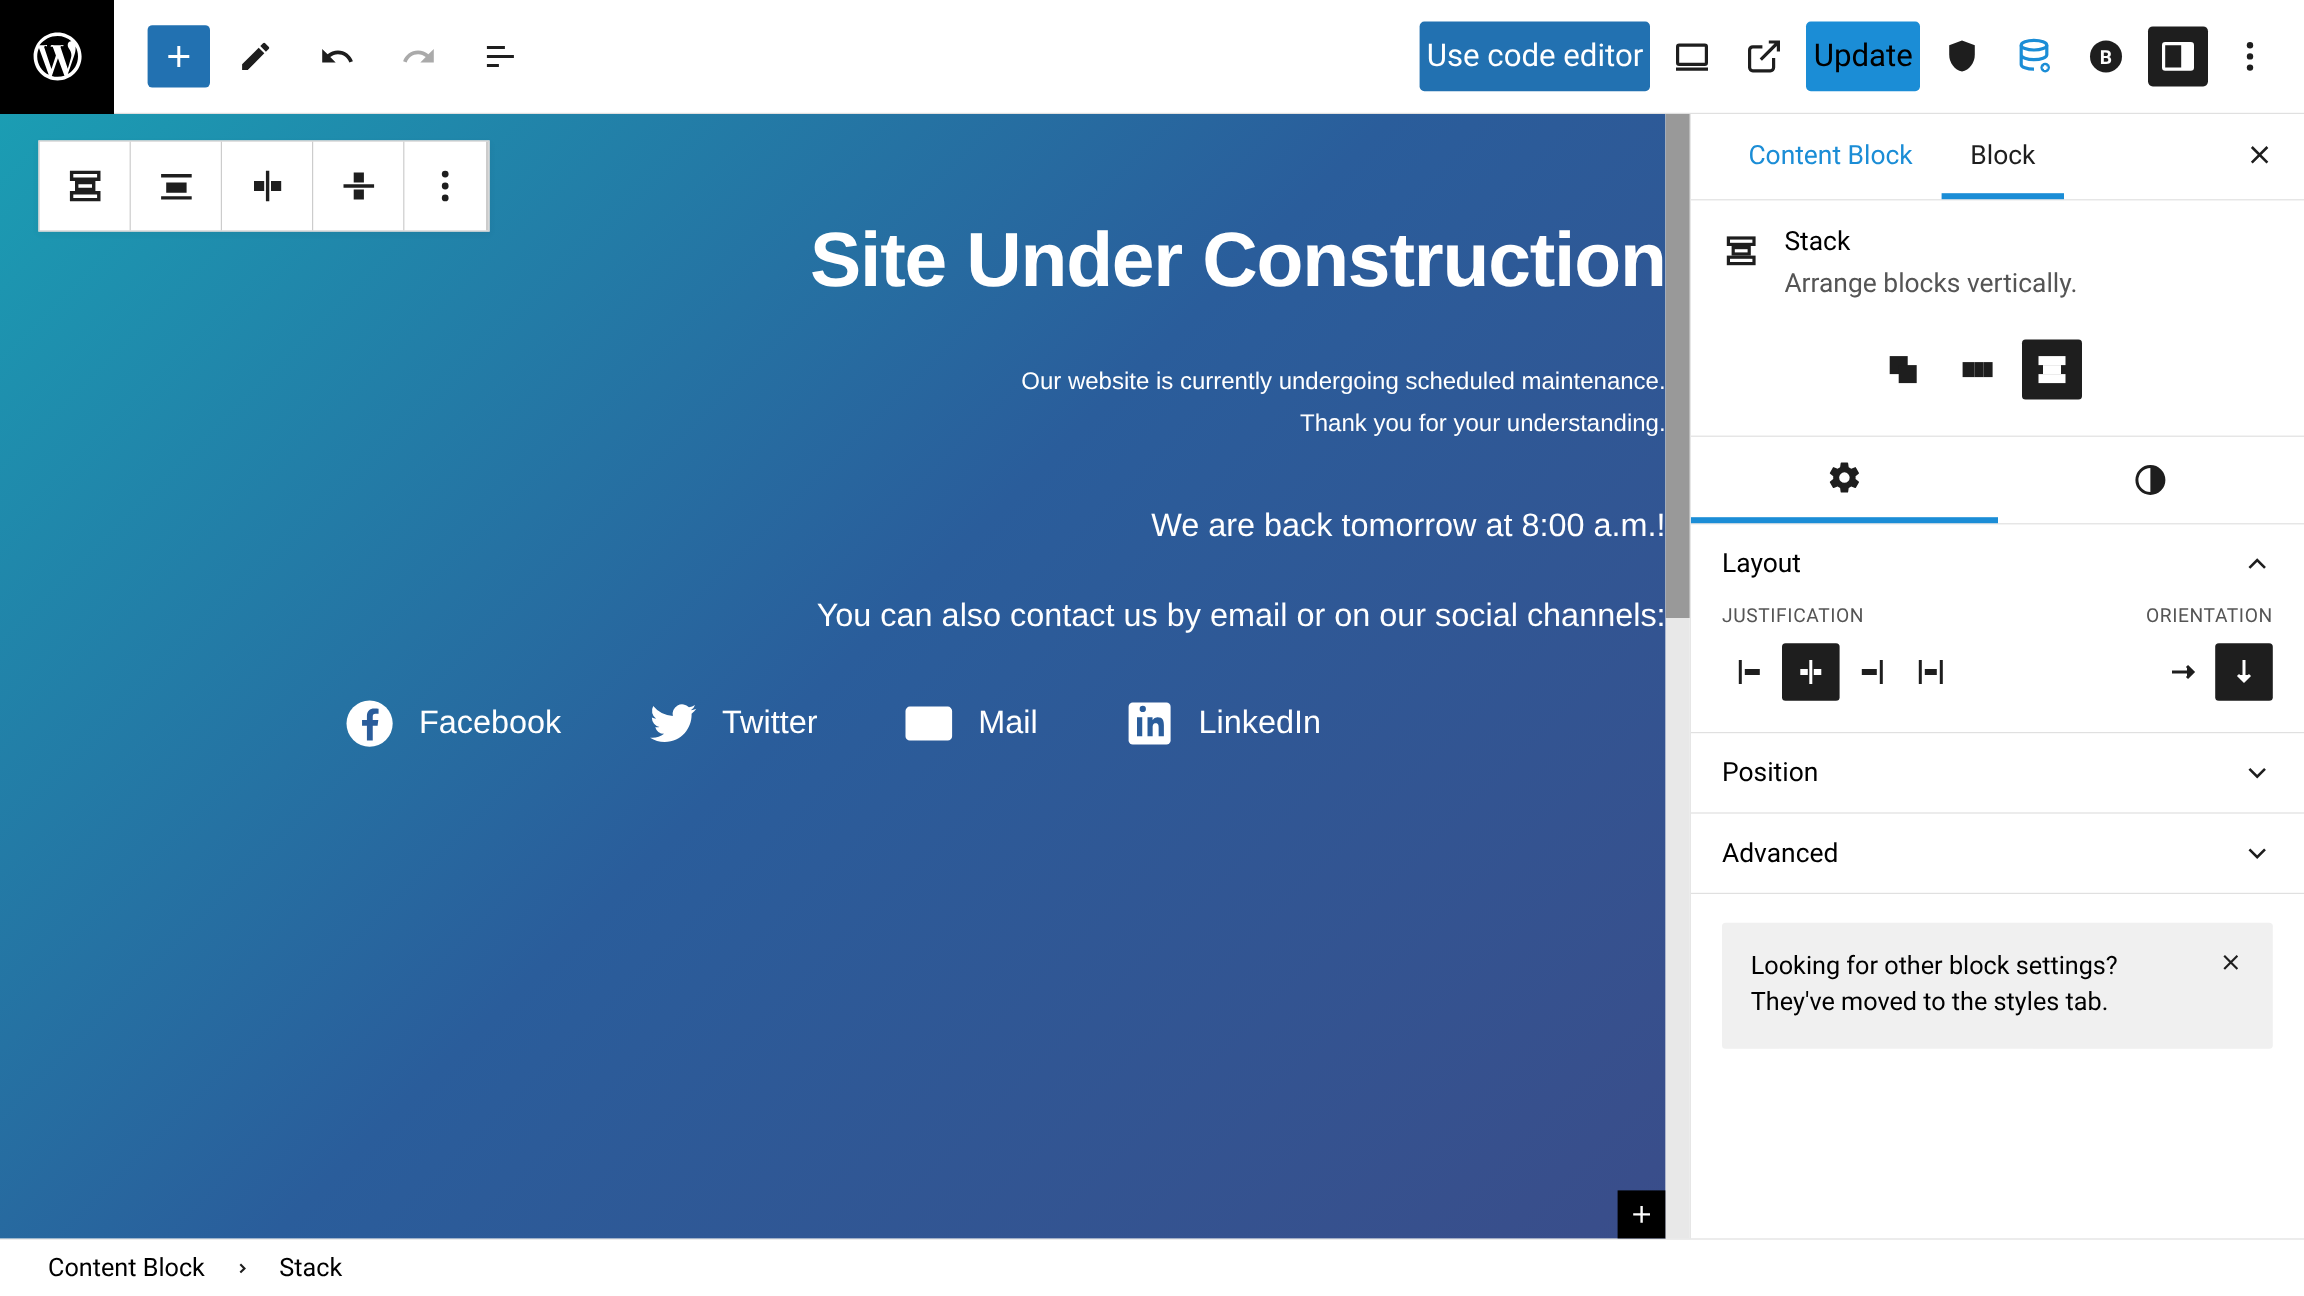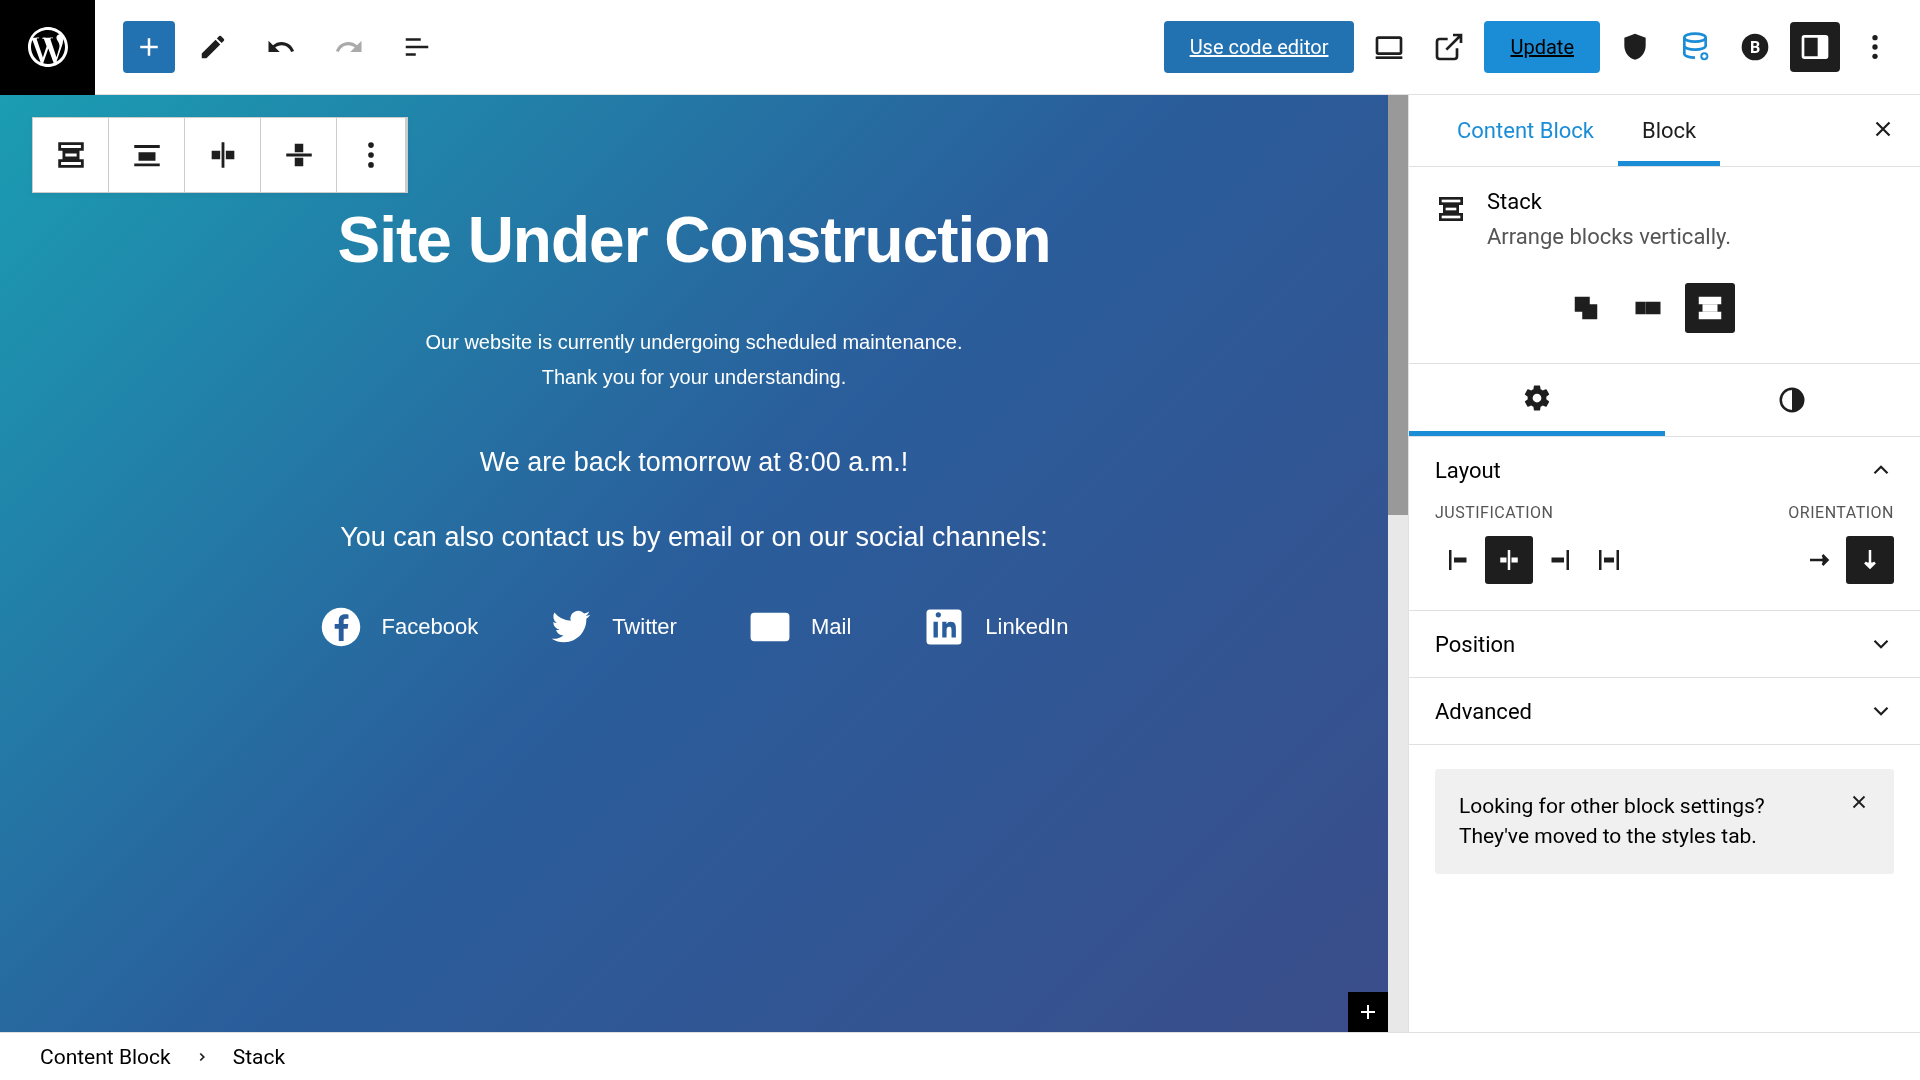--- a/index.html
+++ b/index.html
@@ -9,21 +9,21 @@
 .top-bar { height: 95px; display: flex; align-items: center; border-bottom: 1px solid #e0e0e0; }
 .wp-logo { width: 95px; height: 95px; background: #000; display: flex; align-items: center; justify-content: center; }
 .wp-logo svg { width: 48px; height: 48px; fill: #fff; }
 .top-left { display: flex; align-items: center; gap: 8px; padding-left: 28px; }
 .btn-add { width: 52px; height: 52px; background: #2271b1; display: flex; align-items: center; justify-content: center; border-radius: 4px; cursor: pointer; }
 .btn-add svg { width: 30px; height: 30px; fill: #fff; }
 .icon-btn { width: 60px; height: 60px; display: flex; align-items: center; justify-content: center; cursor: pointer; }
 .icon-btn svg { width: 30px; height: 30px; fill: #1e1e1e; }
 .icon-btn.disabled svg { fill: #aaa; }
 .top-right { margin-left: auto; display: flex; align-items: center; gap: 10px; padding-right: 20px; }
-.btn-text { padding: 14px 26px; border-radius: 4px; font-size: 20px; cursor: pointer; text-decoration: underline; }
+.btn-text { padding: 14px 6px; border-radius: 4px; font-size: 26px; cursor: pointer; }
 .btn-code { background: #2271b1; color: #fff; }
 .btn-update { background: #1b8dd6; color: #000000; }
 .top-icon { width: 50px; height: 50px; display: flex; align-items: center; justify-content: center; cursor: pointer; }
 .top-icon svg { width: 32px; height: 32px; }
 .top-icon.sidebar-active { background: #1e1e1e; border-radius: 4px; }
 .top-icon.sidebar-active svg { fill: #fff; }
 
 
 .main { display: flex; height: calc(100% - 95px - 48px); }
 .canvas-wrap { flex: 1; display: flex; position: relative; }
@@ -31,28 +31,28 @@
 .scrollbar-track { width: 20px; background: #e8e8e8; position: relative; }
 .scrollbar-thumb { position: absolute; top: 0; left: 0; right: 0; height: 420px; background: #999; }
 
 
 .block-toolbar { position: absolute; top: 22px; left: 32px; background: #fff; border: 1px solid #ccc; display: flex; height: 76px; box-shadow: 0 2px 6px rgba(0,0,0,0.05); }
 .bt-item { width: 76px; display: flex; align-items: center; justify-content: center; border-right: 1px solid #ccc; cursor: pointer; }
 .bt-item:last-child { border-right: 2px solid #ccc; width: 70px; }
 .bt-item svg { width: 34px; height: 34px; fill: #1e1e1e; }
 
 
-.content { text-align: center; color: #fff; padding-top: 108px; font-family: "Segoe UI", sans-serif; }
+.content { text-align: right; color: #fff; padding-top: 84px; font-family: "Segoe UI", sans-serif; }
 .content h1 { font-size: 64px; font-weight: 900; letter-spacing: -1px; margin-bottom: 48px; }
 .content p { font-size: 20px; font-weight: 500; line-height: 1.75; }
 .content .sub1 { margin-bottom: 44px; }
 .content .sub2 { font-size: 27px; margin-bottom: 28px; }
 .content .sub3 { font-size: 27px; margin-bottom: 32px; }
 .socials { display: flex; justify-content: center; gap: 72px; margin-top: 44px; }
-.social-item { display: flex; align-items: center; gap: 20px; font-size: 22px; }
+.social-item { display: flex; align-items: center; gap: 20px; font-size: 27px; }
 .social-item svg { width: 42px; height: 42px; fill: #fff; }
 
 
 .add-corner { position: absolute; bottom: 0; right: 0; width: 40px; height: 40px; background: #000; display: flex; align-items: center; justify-content: center; }
 .add-corner svg { width: 24px; height: 24px; fill: #fff; }
 
 
 .sidebar { width: 512px; border-left: 1px solid #e0e0e0; display: flex; flex-direction: column; overflow-y: auto; }
 .sb-tabs { display: flex; align-items: center; height: 72px; border-bottom: 1px solid #e0e0e0; padding: 0 24px; position: relative; }
 .sb-tab { padding: 0 24px; font-size: 22px; height: 100%; display: flex; align-items: center; cursor: pointer; position: relative; }

